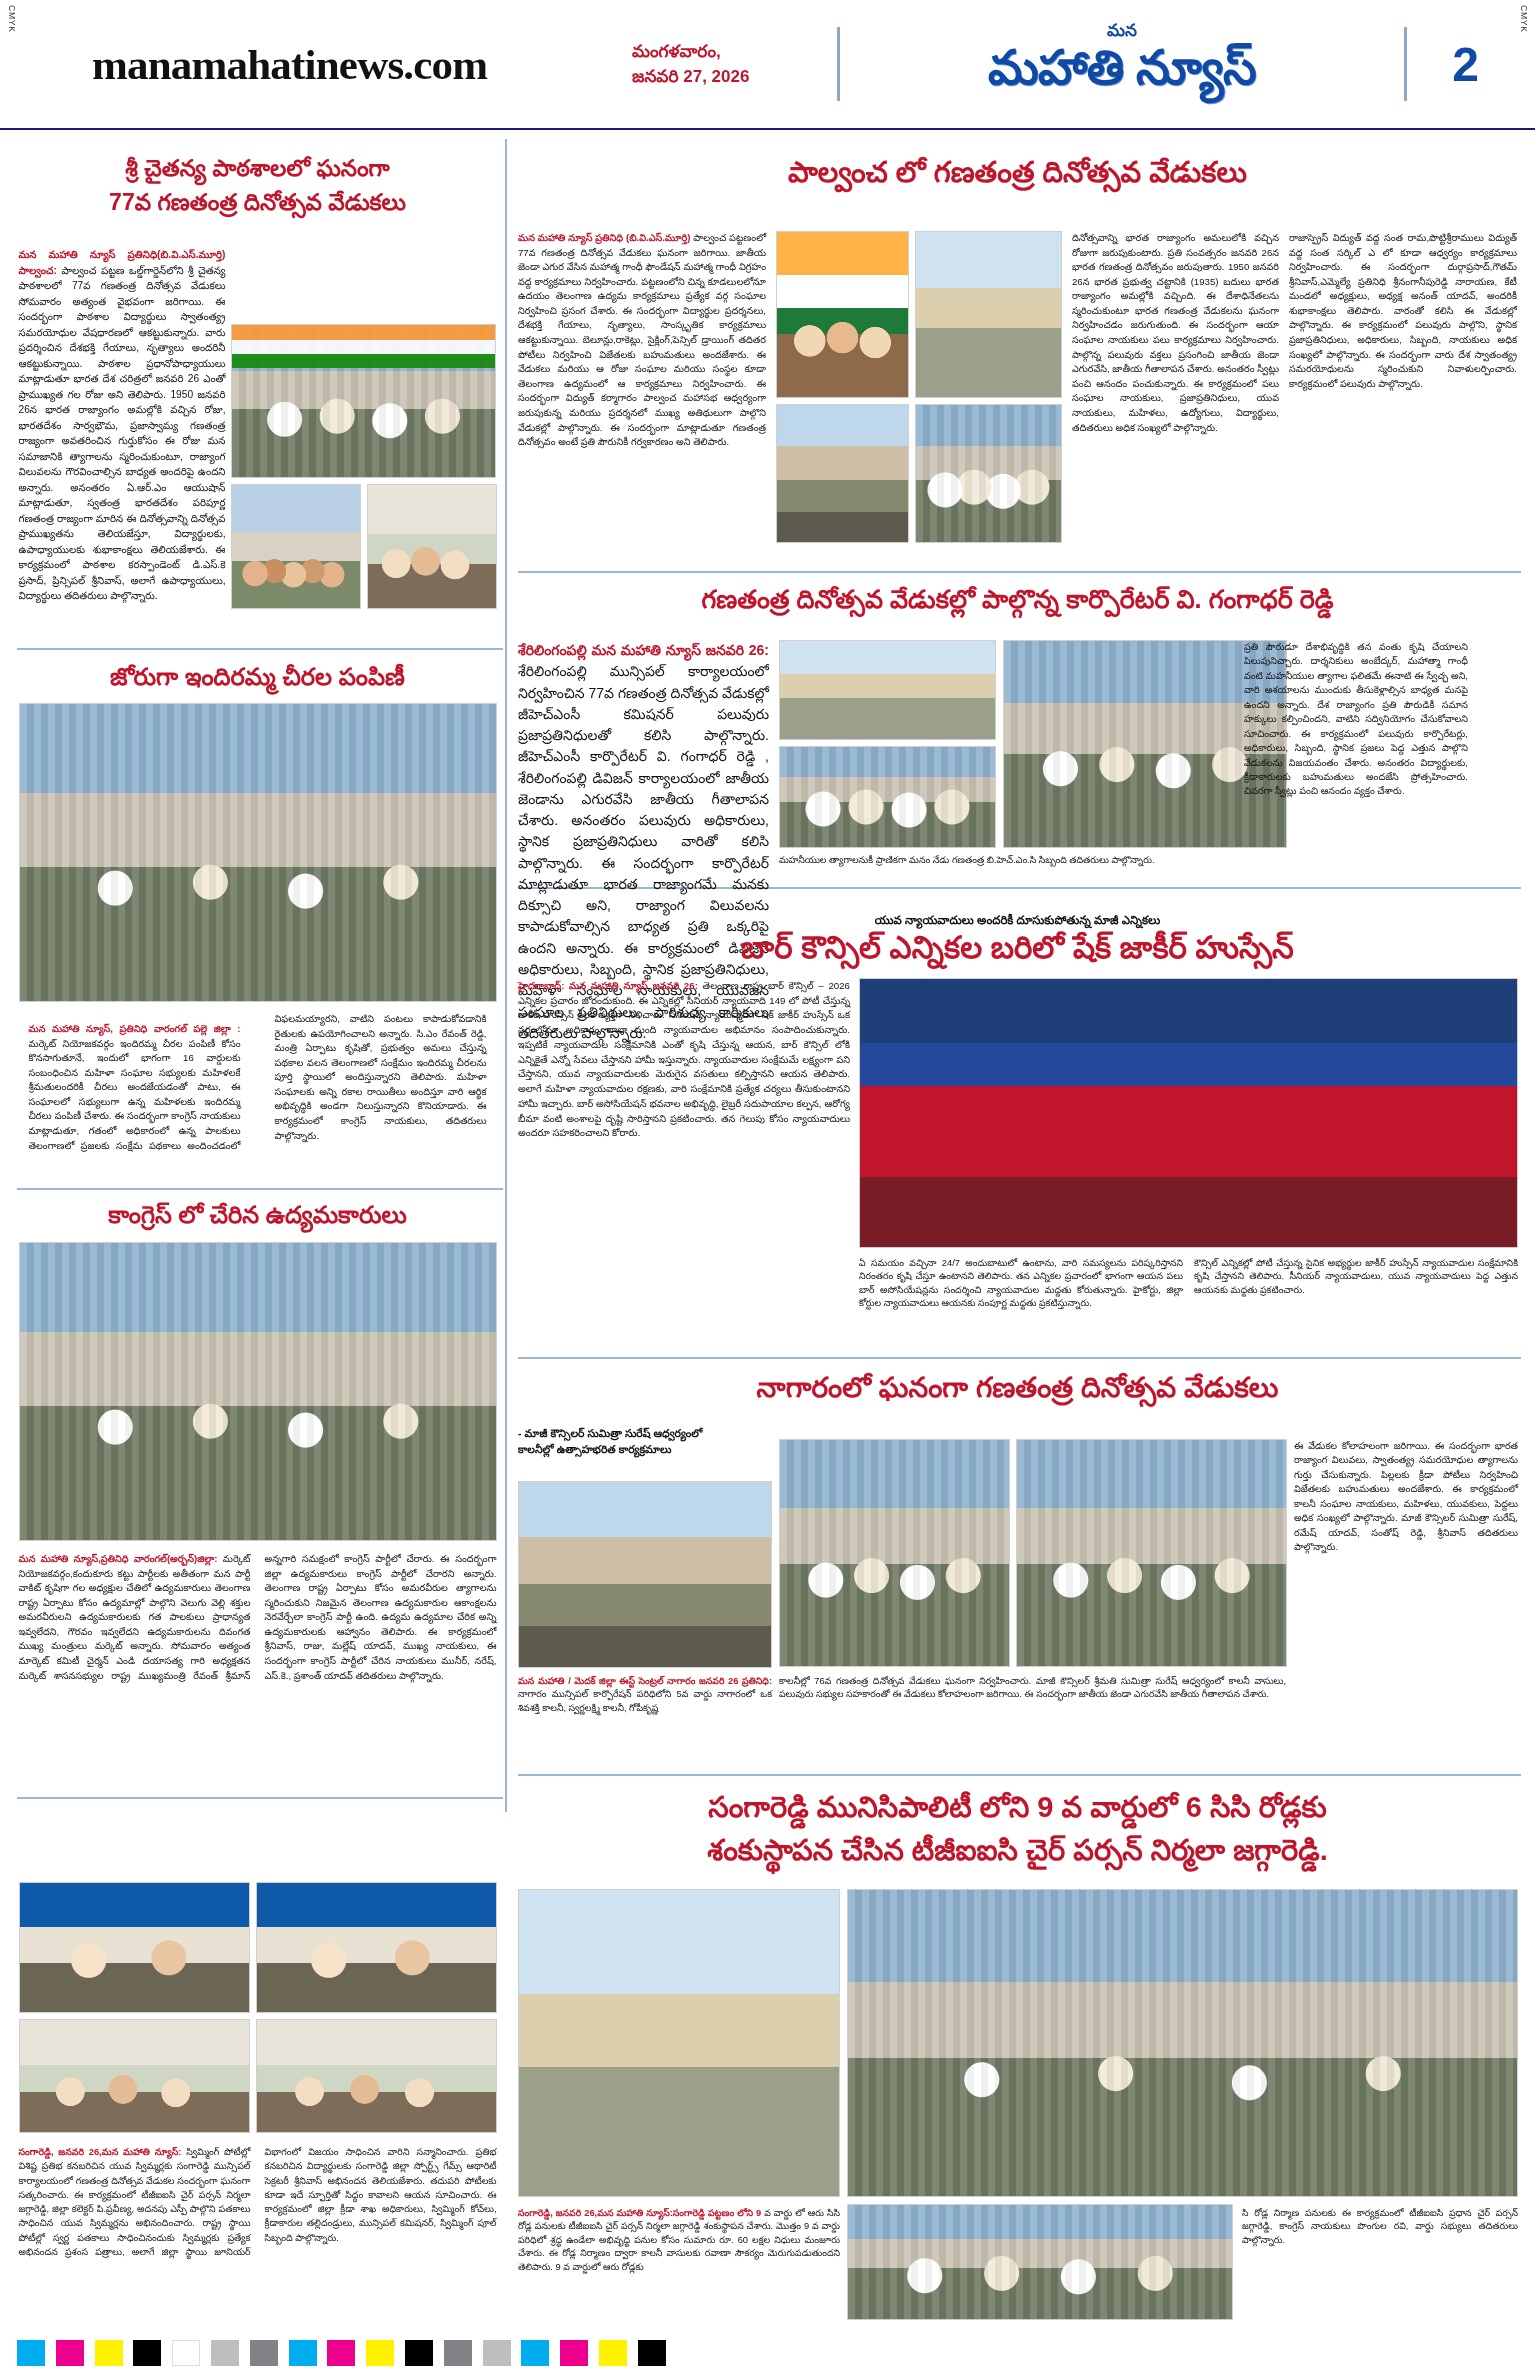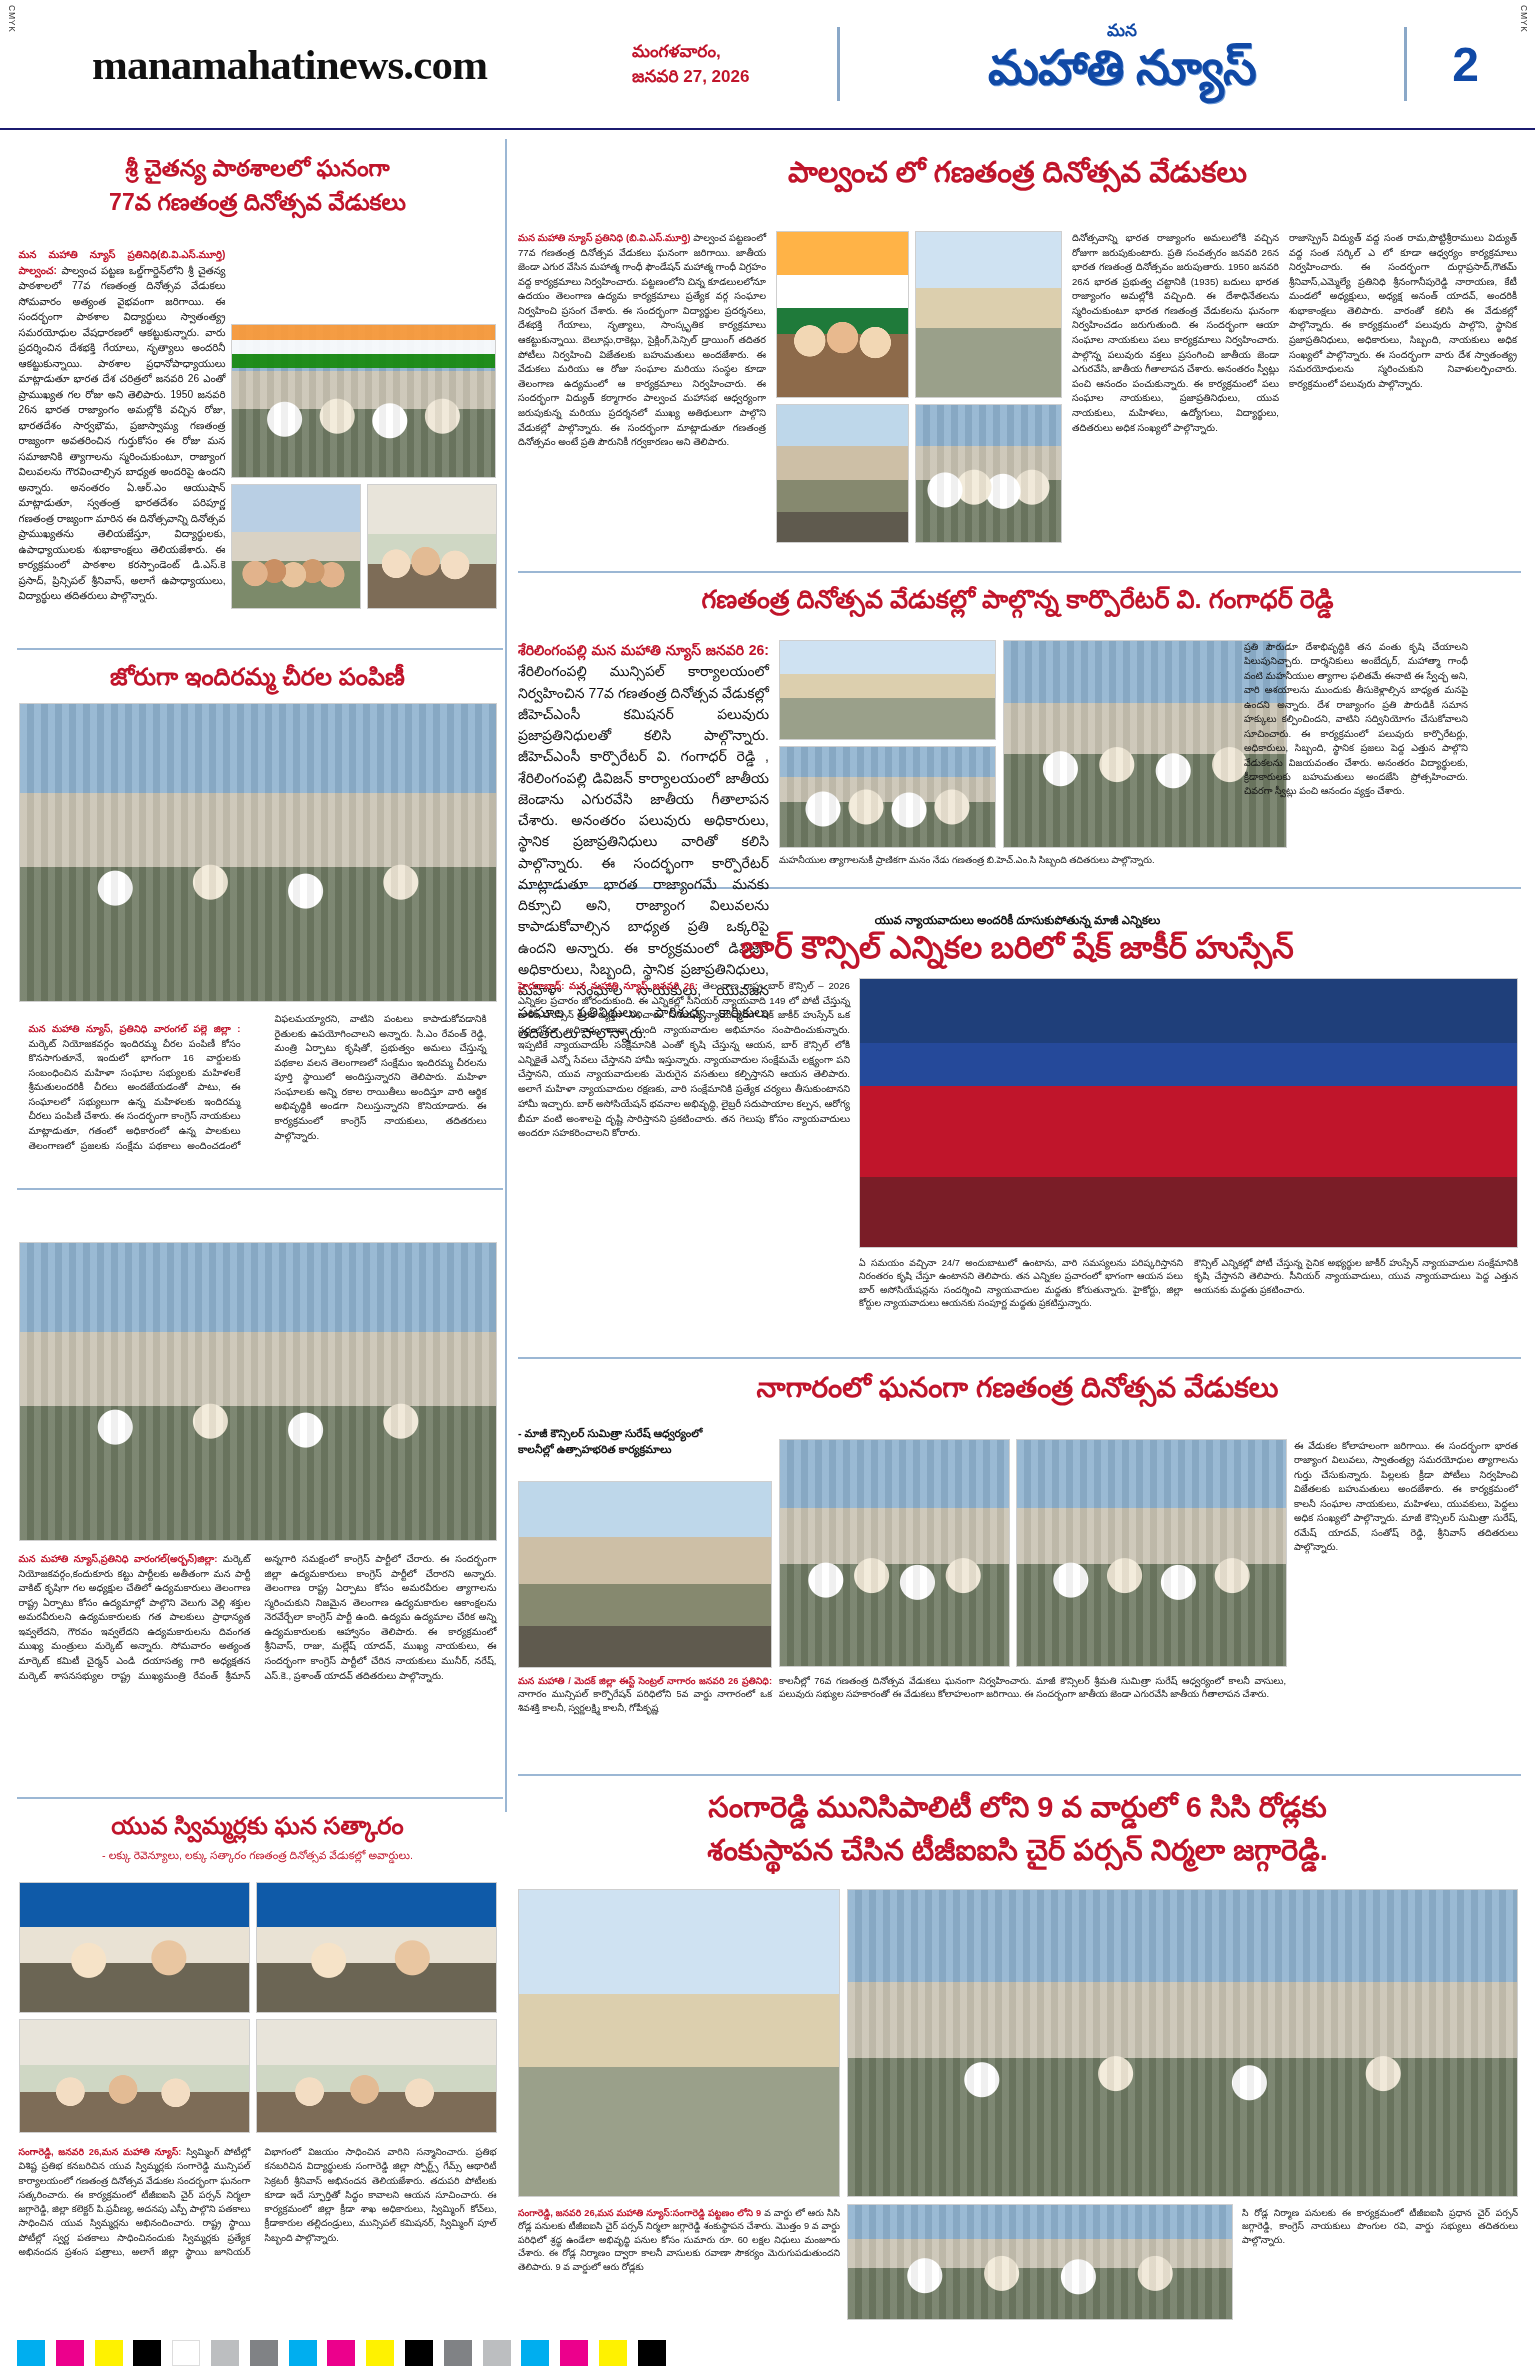--- a/index.html
+++ b/index.html
@@ -186,32 +186,31 @@
     <div class="hl" style="font-size:24px;">జోరుగా ఇందిరమ్మ చీరల పంపిణీ</div>
   </div>
   <div class="photo ph-crowd" style="left:18.5px; top:703px; width:478px; height:299px;"></div>
   <div style="position:absolute; left:18.5px; top:1012px; width:478px; column-count:2; column-gap:14px;">
     <p class="body-te" style="margin:10px; font-size:9.6px;">
       <span class="lead">మన మహాతి న్యూస్, ప్రతినిధి వారంగల్ పల్లె జిల్లా :</span>
       <span>మర్కెట్ నియోజకవర్గం ఇందిరమ్మ చీరల పంపిణీ కోసం కొనసాగుతూనే, ఇందులో భాగంగా 16 వార్డులకు సంబంధించిన మహిళా సంఘాల సభ్యులకు మహిళలకే శ్రీమతులందరికీ చీరలు అందజేయడంతో పాటు, ఈ సంఘాలలో సభ్యులుగా ఉన్న మహిళలకు ఇందిరమ్మ చీరలు పంపిణీ చేశారు. ఈ సందర్భంగా కాంగ్రెస్ నాయకులు మాట్లాడుతూ, గతంలో అధికారంలో ఉన్న పాలకులు తెలంగాణలో ప్రజలకు సంక్షేమ పథకాలు అందించడంలో విఫలమయ్యారని, వాటిని పంటలు కాపాడుకోవడానికి రైతులకు ఉపయోగించాలని అన్నారు. సి.ఎం రేవంత్ రెడ్డి, మంత్రి ఏర్పాటు కృషితో, ప్రభుత్వం అమలు చేస్తున్న పథకాల వలన తెలంగాణలో సంక్షేమం ఇందిరమ్మ చీరలను పూర్తి స్థాయిలో అందిస్తున్నారని తెలిపారు. మహిళా సంఘాలకు అన్ని రకాల రాయితీలు అందిస్తూ వారి ఆర్థిక అభివృద్ధికి అండగా నిలుస్తున్నారని కొనియాడారు. ఈ కార్యక్రమంలో కాంగ్రెస్ నాయకులు, తదితరులు పాల్గొన్నారు.</span>
     </p>
   </div>
 
+  <div style="position:absolute; left:18.5px; top:1200px; width:478px;">
+    <div class="hl" style="font-size:24px;">కాంగ్రెస్ లో చేరిన ఉద్యమకారులు</div>
+  </div>
   <div class="photo ph-crowd" style="left:18.5px; top:1242px; width:478px; height:299px;"></div>
   <div style="position:absolute; left:18.5px; top:1552px; width:478px; column-count:2; column-gap:14px;">
     <p class="body-te" style="margin:0; font-size:9.6px;">
       <span class="lead">మన మహాతి న్యూస్,ప్రతినిధి వారంగల్(అర్బన్)జిల్లా:</span>
       <span>మర్కెట్ నియోజకవర్గం,కందుకూరు కట్టు పార్టీలకు అతీతంగా మన పార్టీ వాకిట్ కృషిగా గల అధ్యక్షుల చేతిలో ఉద్యమకారులు తెలంగాణ రాష్ట్ర ఏర్పాటు కోసం ఉద్యమాల్లో పాల్గొని వెలుగు వెల్లి శక్తుల అమరవీరులని ఉద్యమకారులకు గత పాలకులు ప్రాధాన్యత ఇవ్వలేదని, గౌరవం ఇవ్వలేదని ఉద్యమకారులను దివంగత ముఖ్య మంత్రులు మర్కెట్ అన్నారు. సోమవారం అత్యంత మార్కెట్ కమిటీ చైర్మన్ ఎండి దయాసత్య గారి అధ్యక్షతన మర్కెట్ శాసనసభ్యుల రాష్ట్ర ముఖ్యమంత్రి రేవంత్ శ్రీమాన్ అన్నగారి సమక్షంలో కాంగ్రెస్ పార్టీలో చేరారు. ఈ సందర్భంగా జిల్లా ఉద్యమకారులు కాంగ్రెస్ పార్టీలో చేరారని అన్నారు. తెలంగాణ రాష్ట్ర ఏర్పాటు కోసం అమరవీరుల త్యాగాలను స్మరించుకుని నిజమైన తెలంగాణ ఉద్యమకారుల ఆకాంక్షలను నెరవేర్చేలా కాంగ్రెస్ పార్టీ ఉంది. ఉద్యమ ఉద్యమాల చేరిక అన్ని ఉద్యమకారులకు ఆహ్వానం తెలిపారు. ఈ కార్యక్రమంలో శ్రీనివాస్, రాజు, మల్లేష్ యాదవ్, ముఖ్య నాయకులు, ఈ సందర్భంగా కాంగ్రెస్ పార్టీలో చేరిన నాయకులు మునీర్, నరేష్, ఎస్.కె., ప్రశాంత్ యాదవ్ తదితరులు పాల్గొన్నారు.</span>
     </p>
   </div>
 
-  <div style="position:absolute; left:18.5px; top:1811px; width:478px;">
-    <div class="hl" style="font-size:24px;">యువ స్విమ్మర్లకు ఘన సత్కారం</div>
-    <div class="hl" style="font-size:10.8px; margin-top:7.7px; font-weight:400;">- లక్కు రెవెన్యూలు, లక్కు సత్కారం గణతంత్ర దినోత్సవ వేడుకల్లో అవార్డులు.</div>
-  </div>
   <div class="photo ph-award" style="left:18.5px; top:1882px; width:231px; height:131px;"></div>
   <div class="photo ph-award" style="left:256px; top:1882px; width:241px; height:131px;"></div>
   <div class="photo ph-indoor" style="left:18.5px; top:2019px; width:231px; height:114px;"></div>
   <div class="photo ph-indoor" style="left:256px; top:2019px; width:241px; height:114px;"></div>
   <div style="position:absolute; left:18.5px; top:2145px; width:478px; column-count:2; column-gap:14px;">
     <p class="body-te" style="margin:0; font-size:9.4px;">
       <span class="lead">సంగారెడ్డి, జనవరి 26,మన మహాతి న్యూస్:</span>
       <span>స్విమ్మింగ్ పోటీల్లో విశిష్ట ప్రతిభ కనబరిచిన యువ స్విమ్మర్లకు సంగారెడ్డి మున్సిపల్ కార్యాలయంలో గణతంత్ర దినోత్సవ వేడుకల సందర్భంగా ఘనంగా సత్కరించారు. ఈ కార్యక్రమంలో టీజీఐఐసి చైర్ పర్సన్ నిర్మలా జగ్గారెడ్డి, జిల్లా కలెక్టర్ పి.ప్రవీణ్య, అదనపు ఎస్పీ పాల్గొని పతకాలు సాధించిన యువ స్విమ్మర్లను అభినందించారు. రాష్ట్ర స్థాయి పోటీల్లో స్వర్ణ పతకాలు సాధించినందుకు స్విమ్మర్లకు ప్రత్యేక అభినందన ప్రశంస పత్రాలు, అలాగే జిల్లా స్థాయి జూనియర్ విభాగంలో విజయం సాధించిన వారిని సన్మానించారు. ప్రతిభ కనబరిచిన విద్యార్థులకు సంగారెడ్డి జిల్లా స్పోర్ట్స్ గేమ్స్ ఆథారిటీ సెక్రటరీ శ్రీనివాస్ అభినందన తెలియజేశారు. తదుపరి పోటీలకు కూడా ఇదే స్ఫూర్తితో సిద్ధం కావాలని ఆయన సూచించారు. ఈ కార్యక్రమంలో జిల్లా క్రీడా శాఖ అధికారులు, స్విమ్మింగ్ కోచ్‌లు, క్రీడాకారుల తల్లిదండ్రులు, మున్సిపల్ కమిషనర్, స్విమ్మింగ్ పూల్ సిబ్బంది పాల్గొన్నారు.</span>
     </p>
   </div>

